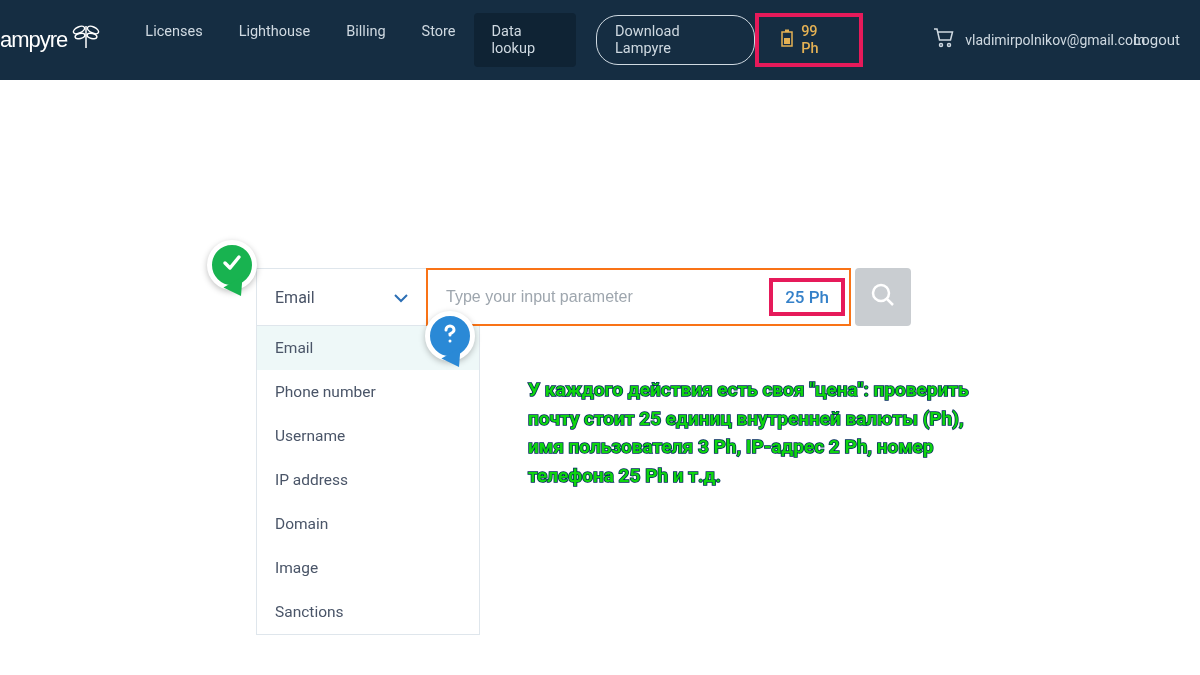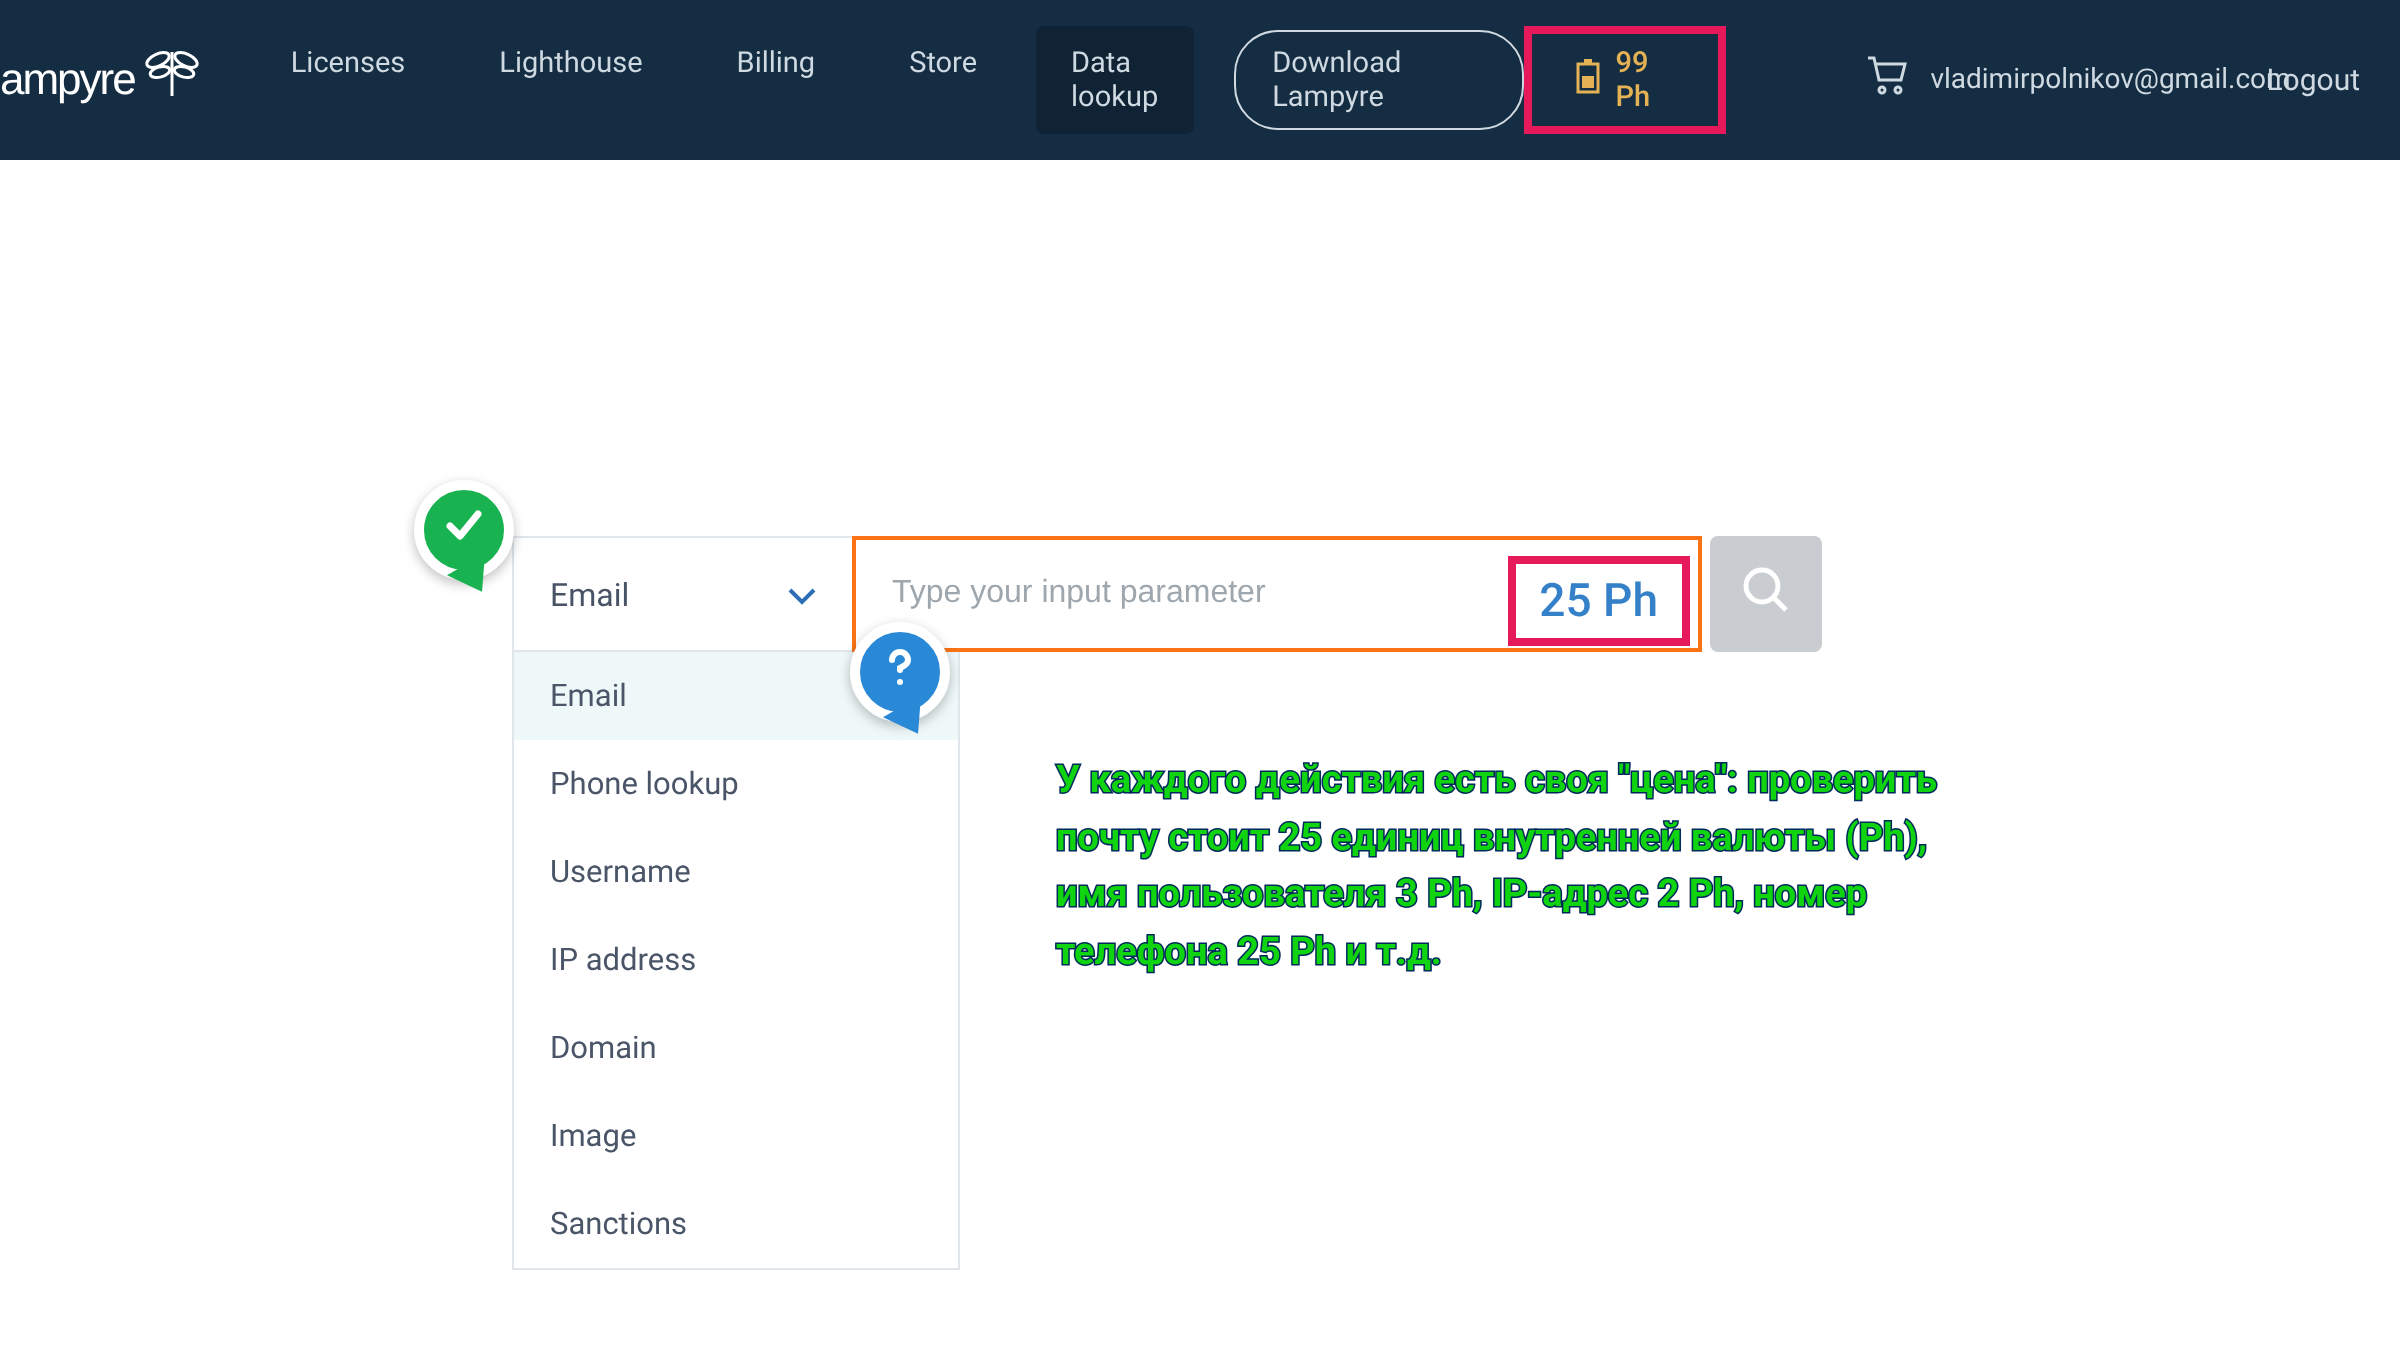--- a/index.html
+++ b/index.html
@@ -1,41 +1,41 @@
 <!DOCTYPE html>
 <html><head>
   <meta charset="utf-8">
   <style>
     * { margin: 0; padding: 0; box-sizing: border-box; }
     body { font-family: -apple-system, BlinkMacSystemFont, "Segoe UI", Roboto, Arial, sans-serif; background: #fff; width: 1200px; height: 675px; overflow: hidden; position: relative; }
     
     .navbar { background: #152d42; height: 80px; display: flex; align-items: center; padding: 0 20px 0 0; }
     .logo { display: flex; align-items: center; color: #fff; font-size: 22px; font-family: Verdana, sans-serif; letter-spacing: -1px; }
     .logo-icon { margin-left: 4px; margin-right: 2px; }
-    .nav-links { display: flex; gap: 11px; margin-left: 24px; }
+    .nav-links { display: flex; gap: 0; margin-left: 24px; }
     .nav-link { color: #cfd9e1; font-size: 14.5px; padding: 10px 18px; cursor: pointer; }
     .nav-link.active { background: #0f2334; border-radius: 4px; }
     .download-btn { border: 1px solid #cfd9e1; color: #cfd9e1; border-radius: 22px; padding: 7px 18px; font-size: 14.5px; margin-left: 20px; cursor: pointer; }
     .spacer { flex: 1; }
     .balance { border: 4px solid #e61a5a; padding: 6px 22px; display: flex; align-items: center; gap: 8px; }
     .battery-icon { color: #e4b154; }
     .balance-text { color: #e4b154; font-size: 14.5px; font-weight: 500; }
     .cart-area { display: flex; align-items: center; gap: 10px; margin-left: 70px; }
     .cart-icon { color: #cfd9e1; }
     .email-text { color: #cfd9e1; font-size: 14px; line-height: 1.2; max-width: 150px; }
     .logout { color: #cfd9e1; font-size: 15px; margin-left: 18px; cursor: pointer; }
 
     .main { position: relative; padding-top: 90px; }
     .search-container { position: absolute; left: 256px; top: 188px; width: 655px; }
     .search-row { display: flex; align-items: stretch; height: 58px; }
     .type-select { width: 170px; border: 1px solid #dfe6ec; border-right: none; display: flex; align-items: center; padding: 0 18px; justify-content: space-between; cursor: pointer; color: #495366; font-size: 16px; }
     .chevron { color: #2c6fb5; }
     .search-input { flex: 1; border: 2px solid #f97316; font-size: 16px; padding: 0 18px; color: #4d7c0f; outline: none; }
     .search-input::placeholder { color: #9ea6ae; }
-    .cost-box { position: absolute; right: 66px; top: 10px; border: 4px solid #e61a5a; color: #3581c9; font-size: 23px; padding: 5px 12px; background: #fff; font-weight: 500; }
+    .cost-box { position: absolute; right: 66px; top: 10px; border: 4px solid #e61a5a; color: #3581c9; font-size: 17px; padding: 5px 12px; background: #fff; font-weight: 500; }
     .search-btn { width: 56px; background: #c9cdd1; display: flex; align-items: center; justify-content: center; margin-left: 4px; border-radius: 4px; cursor: pointer; }
     .search-btn svg { color: #fff; }
 
     .dropdown { position: absolute; left: 0; top: 58px; width: 224px; border: 1px solid #dfe6ec; border-top: none; background: #fff; }
     .dropdown-item { padding: 13px 18px; font-size: 15.5px; color: #4a5568; cursor: pointer; }
     .dropdown-item.selected { background: #eef8f8; }
 
     .badge { position: absolute; width: 50px; height: 50px; border-radius: 50%; display: flex; align-items: center; justify-content: center; border: 5px solid #fff; box-shadow: 0 2px 6px rgba(0,0,0,0.25); }
     .badge::after { content: ""; position: absolute; bottom: -14px; left: 50%; transform: translateX(-50%); width: 0; height: 0; border-left: 11px solid transparent; border-right: 11px solid transparent; }
     .badge-green { background: #18b350; left: 207px; top: 160px; }
@@ -111,21 +111,21 @@
           <svg width="28" height="28" viewBox="0 0 28 28" fill="none" stroke="#fff" stroke-width="2.5">
             <circle cx="12" cy="12" r="8"></circle>
             <path d="M18 18l6 6"></path>
           </svg>
         </span>
       </div>
     </div>
     <div class="cost-box">25 Ph</div>
     <div class="dropdown">
       <div class="dropdown-item selected">Email</div>
-      <div class="dropdown-item">Phone lookup</div>
+      <div class="dropdown-item">Phone number</div>
       <div class="dropdown-item">Username</div>
       <div class="dropdown-item">IP address</div>
       <div class="dropdown-item">Domain</div>
       <div class="dropdown-item">Image</div>
       <div class="dropdown-item">Sanctions</div>
     </div>
   </div>
 
   <div class="badge badge-green">
     <span>

